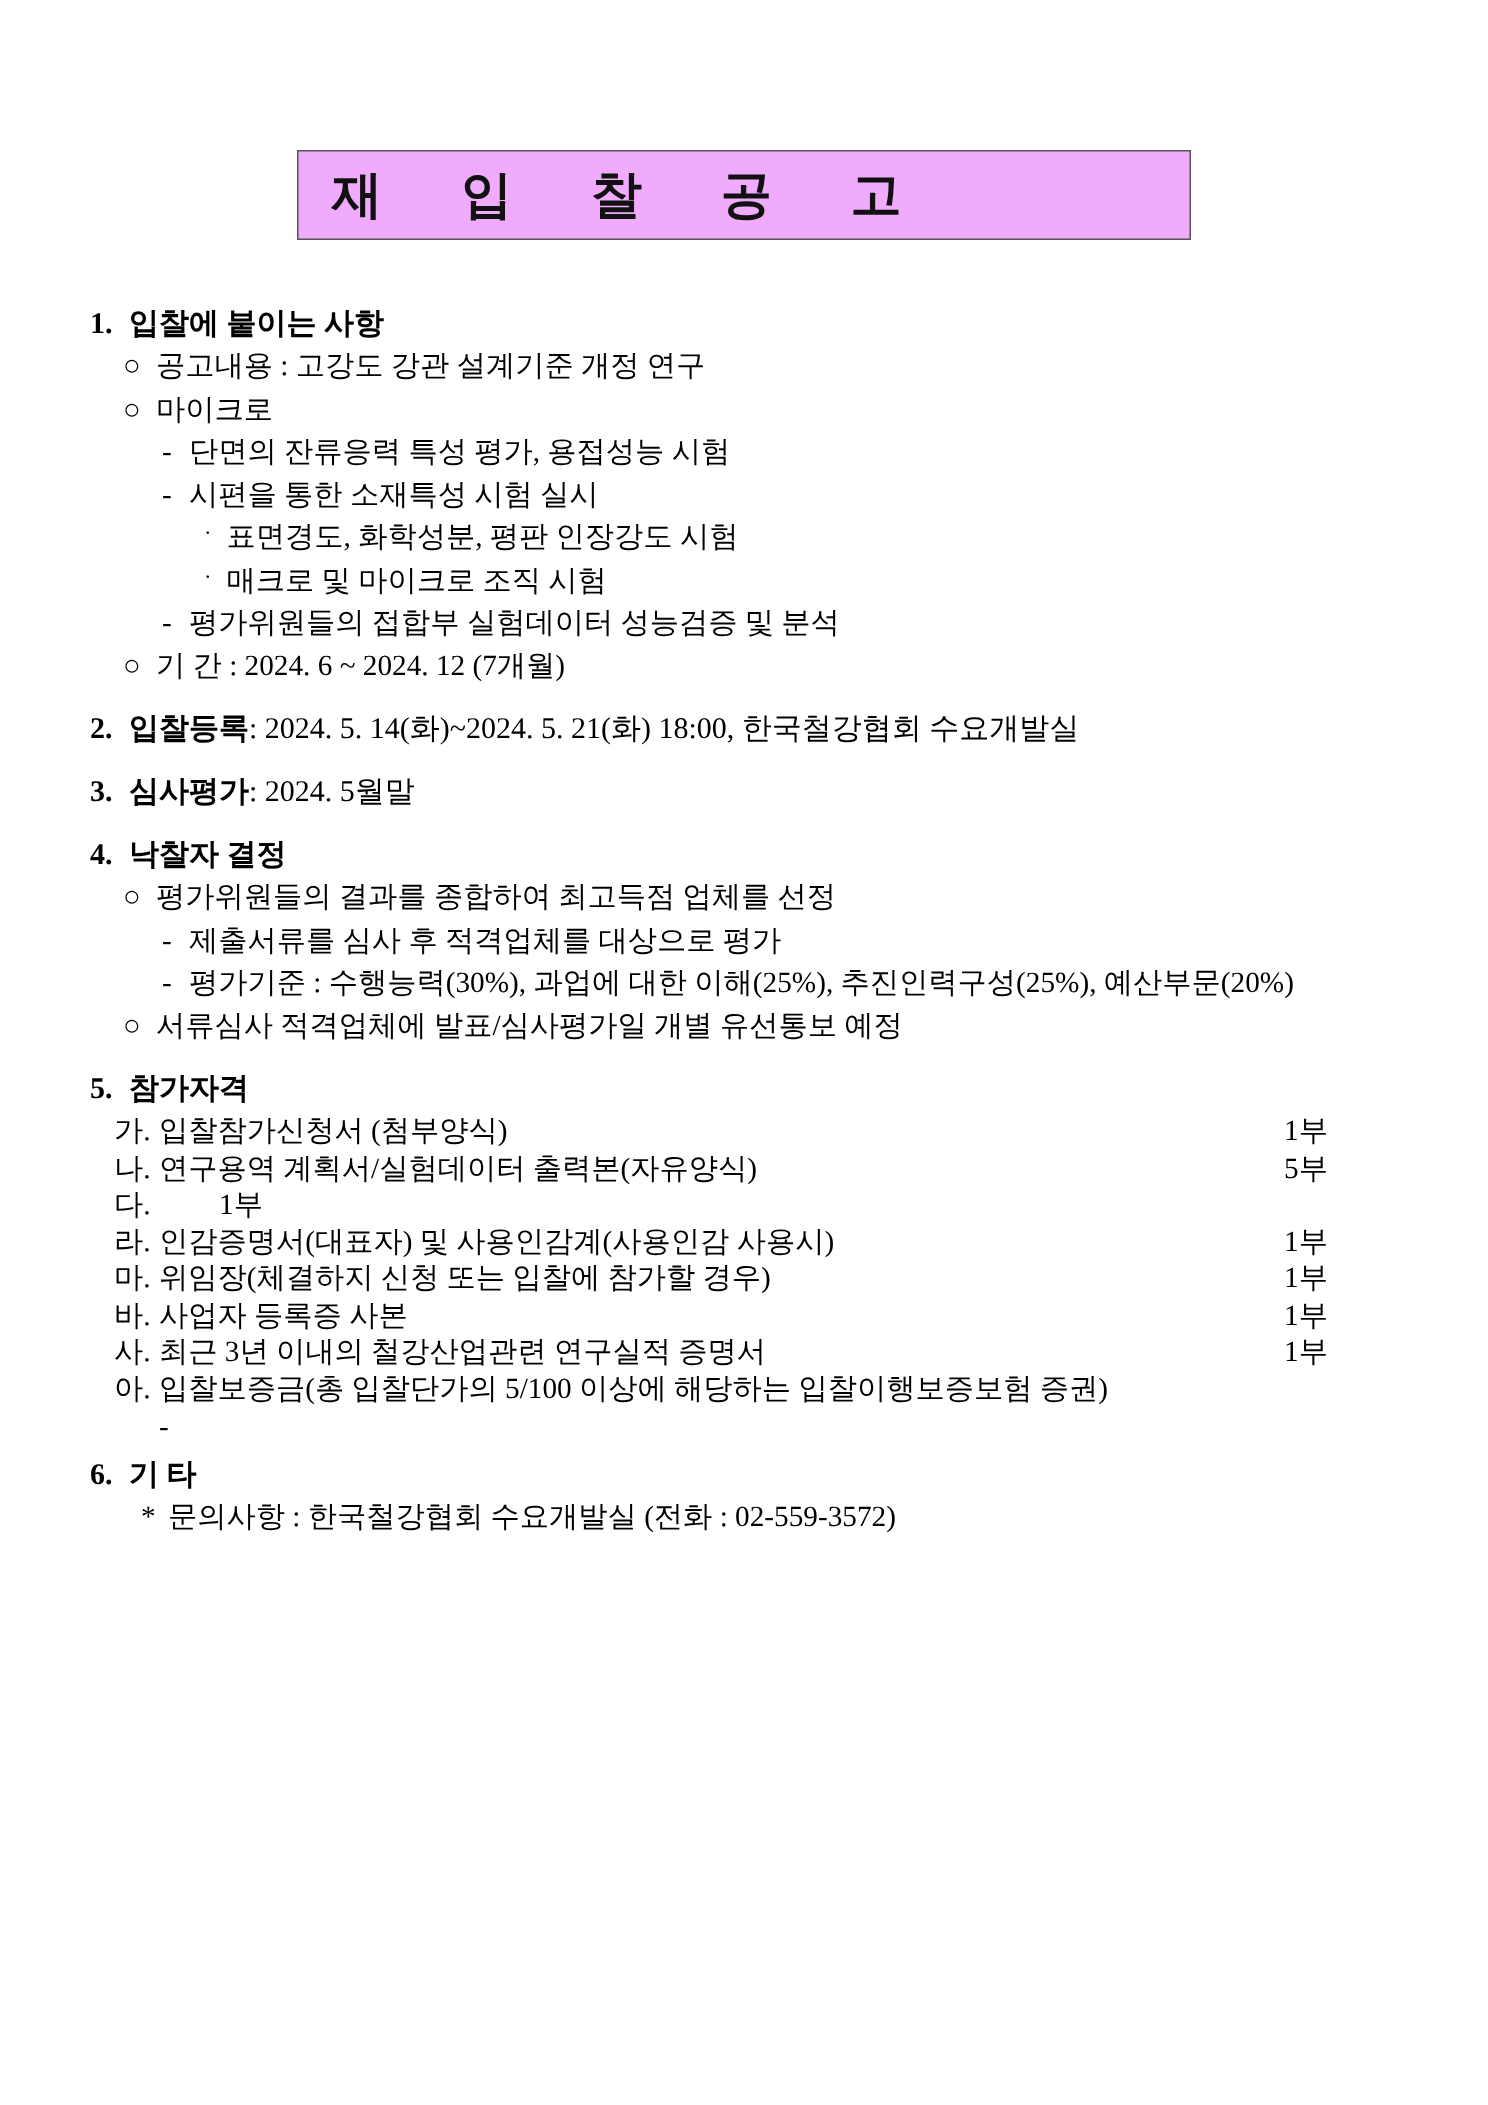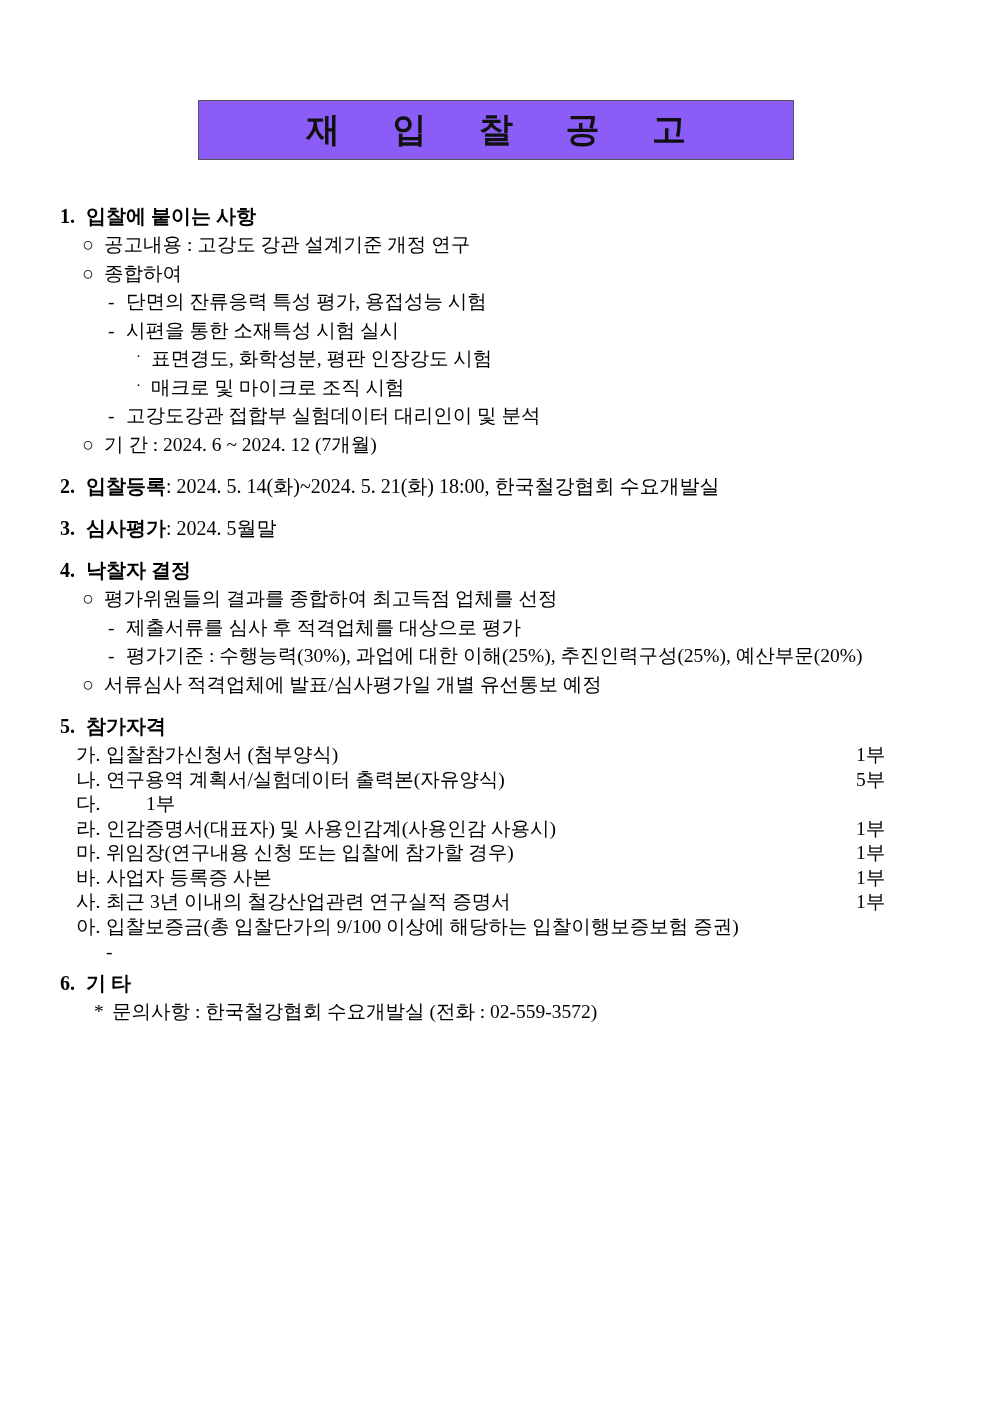--- a/index.html
+++ b/index.html
@@ -24,26 +24,25 @@
   }
 
   
   .title-wrap {
     display: flex;
     justify-content: center;
     margin-top: 100px;
   }
   .title-box {
     border: 1px solid #555;
-    background: #8b5cf6;
+    background: #f0abfc;
     width: 594px;
     height: 58px;
     display: flex;
     align-items: center;
-    justify-content: center;
   }
   .title-text {
     font-size: 34px;
     font-weight: bold;
     letter-spacing: 22px;
     text-indent: 22px;
     color: #111;
     white-space: nowrap;
   }
 
@@ -177,41 +176,41 @@
       <div class="sec-head">
         <span class="num">1.</span>
         <span class="htxt">입찰에 붙이는 사항</span>
       </div>
       <div class="lvl1">
         <span class="mk">○</span>
         <span>공고내용 : 고강도 강관 설계기준 개정 연구</span>
       </div>
       <div class="lvl1">
         <span class="mk">○</span>
-        <span>종합하여</span>
+        <span>마이크로</span>
       </div>
       <div class="lvl2">
         <span class="mk">-</span>
         <span>단면의 잔류응력 특성 평가, 용접성능 시험</span>
       </div>
       <div class="lvl2">
         <span class="mk">-</span>
         <span>시편을 통한 소재특성 시험 실시</span>
       </div>
       <div class="lvl3">
         <span class="mk">·</span>
         <span>표면경도, 화학성분, 평판 인장강도 시험</span>
       </div>
       <div class="lvl3">
         <span class="mk">·</span>
         <span>매크로 및 마이크로 조직 시험</span>
       </div>
       <div class="lvl2">
         <span class="mk">-</span>
-        <span>고강도강관 접합부 실험데이터 대리인이 및 분석</span>
+        <span>평가위원들의 접합부 실험데이터 성능검증 및 분석</span>
       </div>
       <div class="lvl1">
         <span class="mk">○</span>
         <span>기   간 : 2024. 6 ~ 2024. 12 (7개월)</span>
       </div>
     </div>
 
     <div class="sec">
       <div class="sec-head inline">
         <span class="num">2.</span>
@@ -271,36 +270,36 @@
         <span class="q-mk">다.</span>
         <span class="q-cnt">1부</span>
       </div>
       <div class="qual-row">
         <span class="q-mk">라.</span>
         <span class="q-txt">인감증명서(대표자) 및 사용인감계(사용인감 사용시)</span>
         <span class="q-cnt">1부</span>
       </div>
       <div class="qual-row">
         <span class="q-mk">마.</span>
-        <span class="q-txt">위임장(연구내용 신청 또는 입찰에 참가할 경우)</span>
+        <span class="q-txt">위임장(체결하지 신청 또는 입찰에 참가할 경우)</span>
         <span class="q-cnt">1부</span>
       </div>
       <div class="qual-row">
         <span class="q-mk">바.</span>
         <span class="q-txt">사업자 등록증 사본</span>
         <span class="q-cnt">1부</span>
       </div>
       <div class="qual-row">
         <span class="q-mk">사.</span>
         <span class="q-txt">최근 3년 이내의 철강산업관련 연구실적 증명서</span>
         <span class="q-cnt">1부</span>
       </div>
       <div class="qual-row">
         <span class="q-mk">아.</span>
-        <span class="q-txt">입찰보증금(총 입찰단가의 9/100 이상에 해당하는 입찰이행보증보험 증권)</span>
+        <span class="q-txt">입찰보증금(총 입찰단가의 5/100 이상에 해당하는 입찰이행보증보험 증권)</span>
         <span class="q-cnt"></span>
       </div>
 
       <div class="qual-sub tight">
         <span class="mk">-</span>
       </div>
     </div>
 
     <div class="sec">
       <div class="sec-head inline" style="margin-top:10px;">

